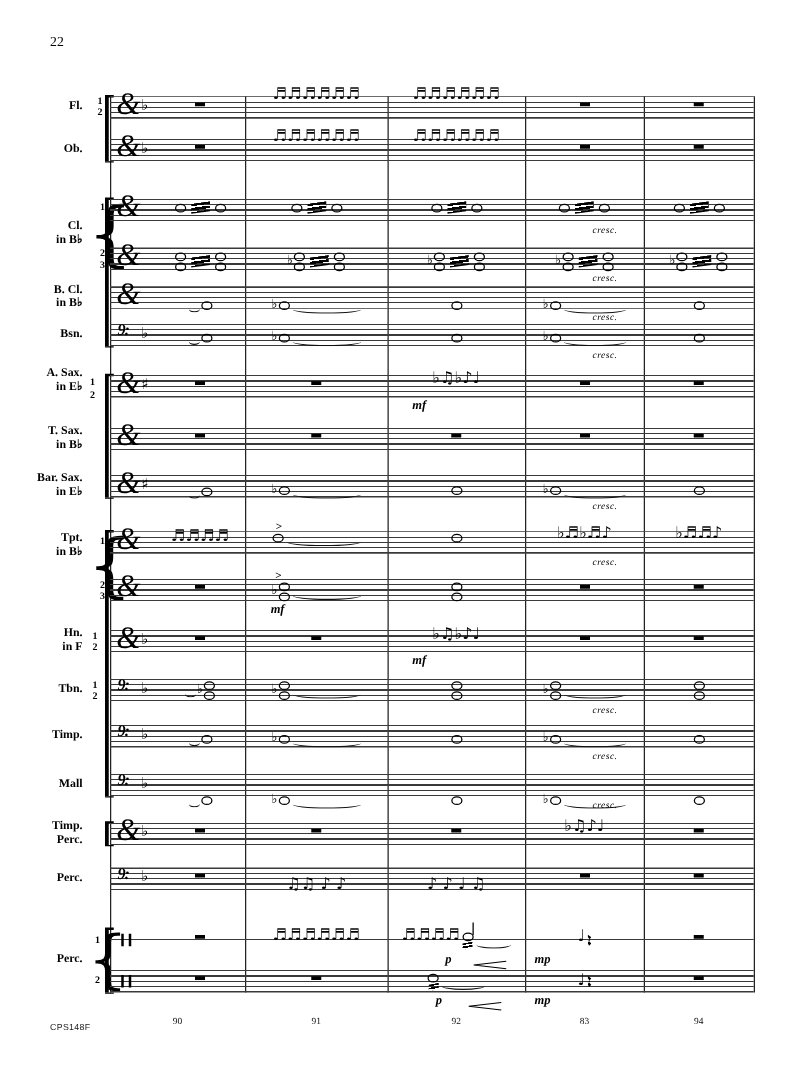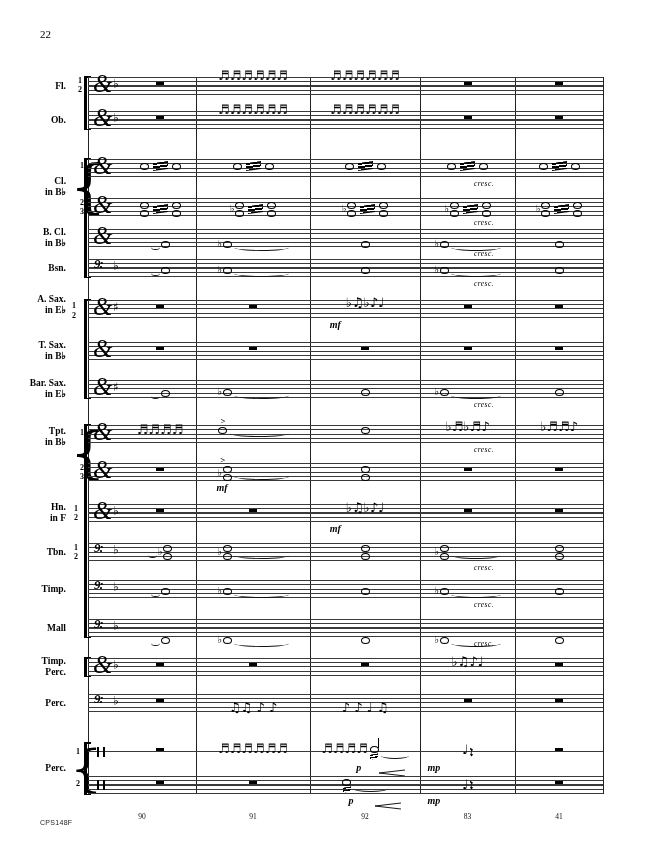--- a/index.html
+++ b/index.html
@@ -64,21 +64,21 @@
 <div class="abs barline" style="left: 88px; top: 77px; height: 717px;"></div>
     <div class="abs barline" style="left: 196px; top: 77px; height: 717px;"></div>
     <div class="abs barline" style="left: 310px; top: 77px; height: 717px;"></div>
     <div class="abs barline" style="left: 420px; top: 77px; height: 717px;"></div>
     <div class="abs barline" style="left: 515px; top: 77px; height: 717px;"></div>
     <div class="abs barline" style="left: 603px; top: 77px; height: 717px;"></div>
     <div class="abs mnum" style="left: 142px; top: 812px;">90</div>
     <div class="abs mnum" style="left: 253px; top: 812px;">91</div>
     <div class="abs mnum" style="left: 365px; top: 812px;">92</div>
     <div class="abs mnum" style="left: 467.5px; top: 812px;">83</div>
-    <div class="abs mnum" style="left: 559px; top: 812px;">41</div>
+    <div class="abs mnum" style="left: 559px; top: 812px;">94</div>
     <div class="abs bracket" style="top: 77px; height: 52px;"></div>
     <div class="abs bracket" style="top: 159px; height: 118px;"></div>
     <div class="abs bracket" style="top: 300px; height: 98px;"></div>
     <div class="abs bracket" style="top: 425px; height: 212px;"></div>
     <div class="abs bracket" style="top: 658px; height: 18px;"></div>
     <div class="abs bracket" style="top: 743px; height: 51px;"></div>
     <div class="abs brace" style="top: 159px; font-size: 57px; line-height: 57px;">{</div>
     <div class="abs brace" style="top: 425px; font-size: 56px; line-height: 56px;">{</div>
     <div class="abs brace" style="top: 743px; font-size: 51px; line-height: 51px;">{</div>
     <div class="abs label" style="top: 86px;">

